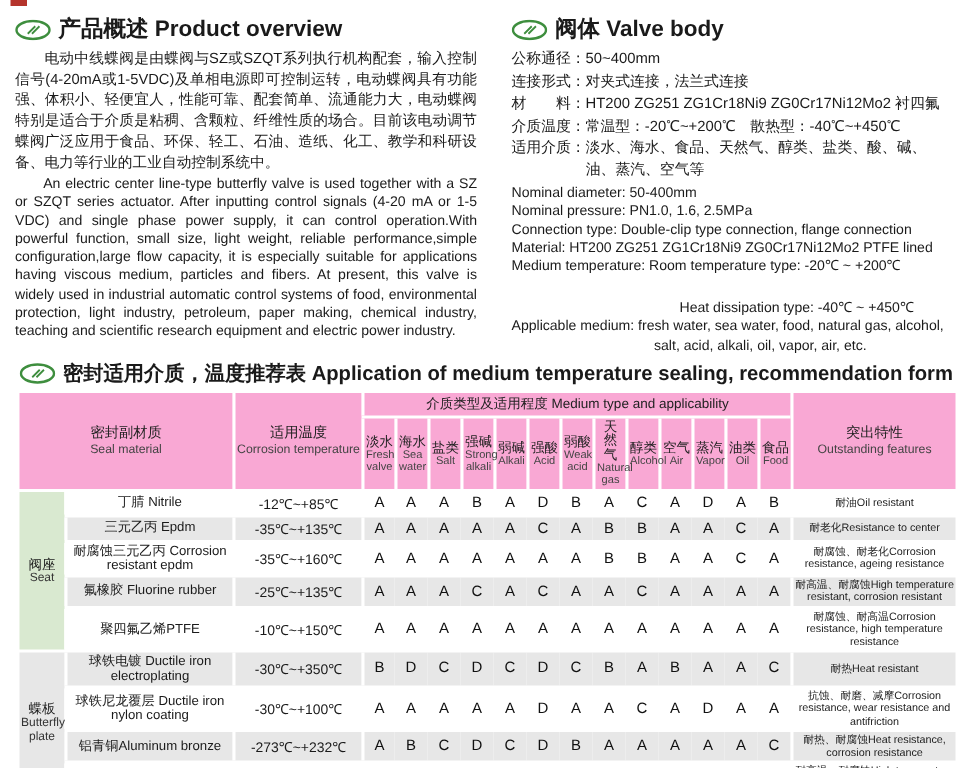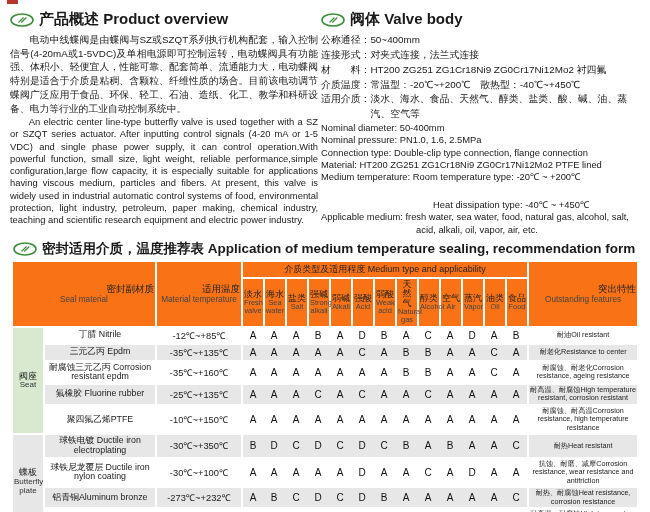--- a/index.html
+++ b/index.html
@@ -4,21 +4,21 @@
 <style>
   * { box-sizing: border-box; }
   html,body { margin:0; padding:0; }
   body {
     width:650px; height:512px; position:relative; overflow:hidden;
     background:#ffffff; color:#1a1a1a;
     font-family:"Liberation Sans", sans-serif;
   }
   .corner-mark { position:absolute; top:0; left:7px; width:11px; height:4px; background:#b5342c; }
 
-  .top { display:flex; gap:3px; padding:10px 16px 0 10px; }
+  .top { display:flex; gap:23px; padding:10px 16px 0 10px; }
   .col-left  { width:308px; flex:none; }
   .col-right { flex:1; min-width:0; }
 
   .section-head { display:flex; align-items:center; gap:5px; font-weight:bold; font-size:15px; margin:0 0 4px 0; white-space:nowrap; }
   .section-head.small { font-size:13.5px; margin-bottom:2px; }
   .logo { flex:none; display:inline-flex; }
   .logo svg { display:block; }
 
   .para-zh { margin:0; font-size:9.8px; line-height:1.4; text-align:justify; text-indent:2em; }
   .para-en { margin:1px 0 0 0; font-size:9.4px; line-height:1.3; text-align:justify; text-indent:2em; }
@@ -26,24 +26,24 @@
   .spec-zh { font-size:9.9px; line-height:1.5; }
   .spec-zh.hang { padding-left:5em; text-indent:-5em; }
   .spec-en { font-size:9.4px; line-height:1.3; }
   .spec-en.indent2 { padding-left:112px;margin-top:16px; }
   .spec-en.hang-en { padding-left:95px; text-indent:-95px; }
 
   .seal-section { padding:4px 13px 0 13px; }
 
   table.tbl { width:624px; table-layout:fixed; border-collapse:separate; border-spacing:0 2px; }
   .tbl th, .tbl td { padding:1px 1px; text-align:center; vertical-align:middle; font-weight:normal; }
-  .tbl thead th { background:#f97316; }
+  .tbl thead th { background:#f9a8d4; }
   .sep-left { border-left:2px solid #ffffff; }
 
-  .hzh { font-size:9.5px; color:#222; line-height:1.25;text-align:right; }
+  .hzh { font-size:9.5px; color:#222; line-height:1.25; }
   .hen { font-size:8.2px; color:#444; line-height:1.2;text-align:center; }
   .medium-group-th { font-size:9px; color:#222; padding:3px 0; }
   .medium-th { padding:2px 0 3px 0; }
   .mzh { display:block; font-size:9px; color:#222; line-height:1.15; }
   .men { display:block; font-size:7.4px; color:#444; line-height:1.1; }
   .medium-th.vertical .mzh { width:10px; margin:0 auto; word-break:break-all; line-height:1.05; }
 
   .tbl tbody td { background:#ffffff; }
   .tbl tr.even td { background:#e7e7e7; }
   .tbl td.group-td { background:#d9e9d0; font-size:9px; line-height:1.2; padding:1px 1px; }
@@ -137,21 +137,21 @@
         <col style="width:110px">
     </colgroup>
     <thead>
       <tr>
         <th colspan="2" rowspan="2">
           <div class="hzh">密封副材质</div>
           <div class="hen">Seal material</div>
         </th>
         <th rowspan="2" class="sep-left">
           <div class="hzh">适用温度</div>
-          <div class="hen">Material temperature</div>
+          <div class="hen">Corrosion temperature</div>
         </th>
         <th colspan="13" class="medium-group-th sep-left">介质类型及适用程度 Medium type and applicability</th>
         <th rowspan="2" class="sep-left">
           <div class="hzh">突出特性</div>
           <div class="hen">Outstanding features</div>
         </th>
       </tr>
       <tr class="medium-row">
           <th class="medium-th sep-left">
             <span class="mzh">淡水</span>

